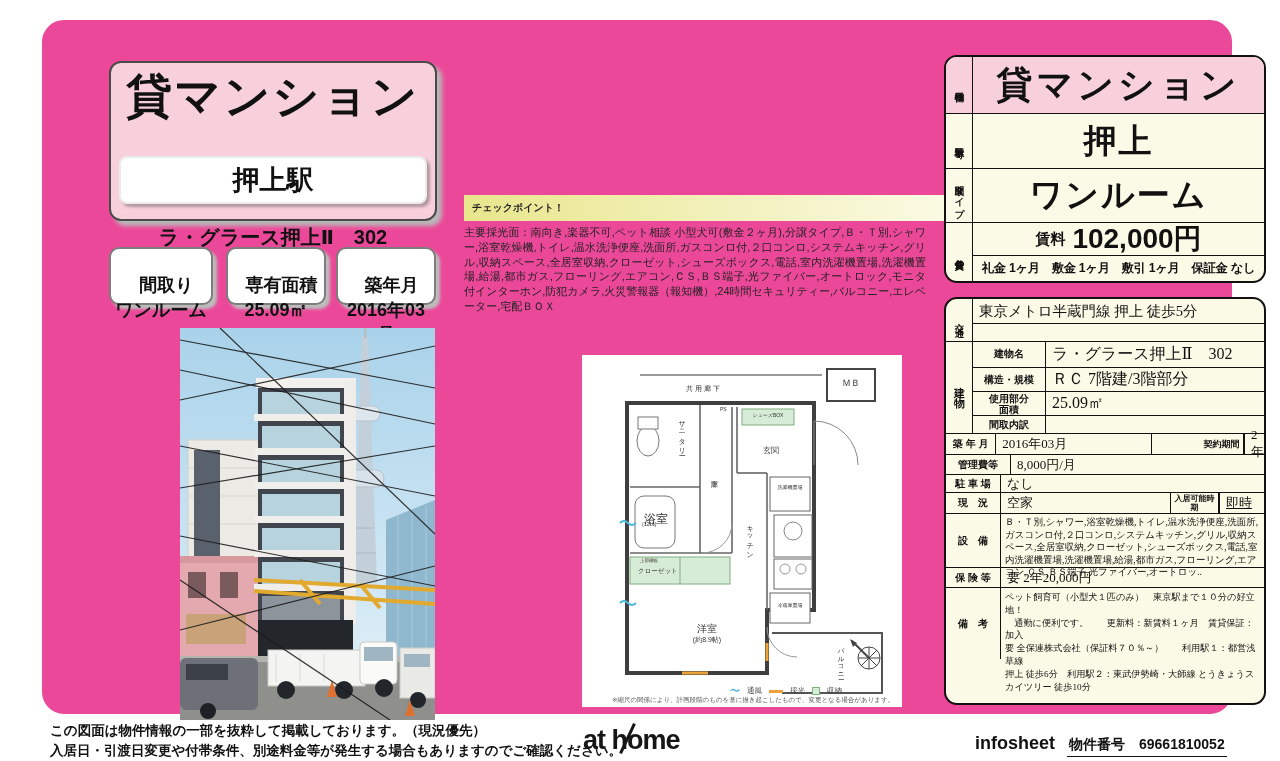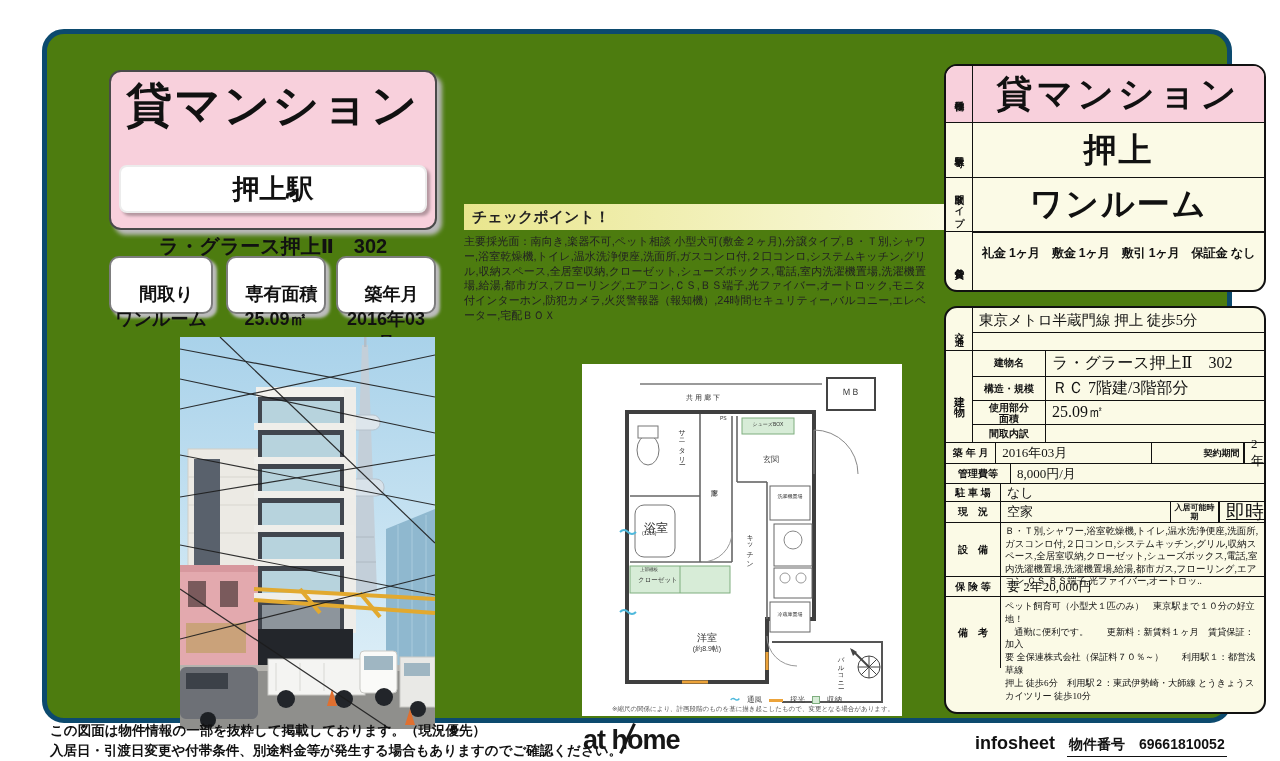--- a/index.html
+++ b/index.html
@@ -1,21 +1,21 @@
 <!DOCTYPE html>
 <html><head>
 <meta charset="utf-8">
 <style>
   * { margin:0; padding:0; box-sizing:border-box; }
   html,body { width:1280px; height:761px; background:#fff; overflow:hidden;
               font-family:"Liberation Sans","DejaVu Sans",sans-serif; color:#111; }
 
   
-  .frame { position:absolute; left:42px; top:29px; width:1190px; height:694px;
-           border:5px solid #0c4a6e; border-radius:22px; background:#4d7c0f; }
+  .frame { position:absolute; left:42px; top:20px; width:1190px; height:694px;
+           border:5px solid #ec4899; border-radius:22px; background:#ec4899; }
 
   
   .titlebox { position:absolute; left:62px; top:36px; width:328px; height:160px;
               background:#f8d0dc; border:2.5px solid #4a4a4a; border-radius:12px;
               box-shadow:5px 5px 4px #b9b9b9; text-align:center; }
   .titlebox .big { font-size:46px; font-weight:700; letter-spacing:2px; margin-top:7px; line-height:52px; }
   .stationbox { margin:34px auto 0; width:308px; height:48px; background:#fff;
                 border:2px solid #ececec; border-radius:8px; box-shadow:3px 3px 3px rgba(0,0,0,.28);
                 font-size:27px; font-weight:700; line-height:44px; }
   .bldgline { position:absolute; left:62px; top:199px; width:328px; text-align:center;
@@ -23,21 +23,21 @@
   .specbox { position:absolute; top:222px; height:58px; background:#fff; border:2px solid #7d7d7d;
              border-radius:10px; box-shadow:4px 4px 3px #bdbdbd; text-align:center; }
   .specbox .lb { font-size:18px; font-weight:700; margin-top:24px;padding-left:11px; }
   .specbox .vl { font-size:18px; font-weight:700; margin-top:1px; }
   #spec1 { left:62px;  width:104px; }
   #spec2 { left:179px; width:100px; }
   #spec3 { left:289px; width:100px; }
 
   
   .cp-title { position:absolute; left:417px; top:170px; width:556px; height:26px;
-              background:linear-gradient(90deg,#e9e68d,#fdfdf0); font-size:15px; font-weight:700;
+              background:linear-gradient(90deg,#e9e68d,#fdfdf0); font-size:10px; font-weight:700;
               line-height:26px; padding-left:8px; color:#222; }
   .cp-body { position:absolute; left:417px; top:200px; width:462px; font-size:11px;
              line-height:14.8px; color:#222; text-align:justify; }
 
   
   .photo { position:absolute; left:133px; top:303px; width:255px; height:392px; background:#bcd9ec; }
 
   
   .fp { position:absolute; left:535px; top:330px; width:320px; height:352px; background:#fff; }
   .fp svg { position:absolute; left:0; top:0; }
@@ -322,20 +322,24 @@
       <div class="vlab">最寄駅</div>
       <div class="t1-big">押上</div>
     </div>
     <div class="row" style="height:54px;">
       <div class="vlab">間取タイプ</div>
       <div class="t1-big">ワンルーム</div>
     </div>
     <div class="row" style="height:59px;">
       <div class="vlab">賃貸条件</div>
       <div class="subcol">
+        <div class="rentline">
+          <span class="rl">賃料</span>
+          <span class="rv">102,000円</span>
+        </div>
         <div class="terms" style="border-top:1.2px solid #111;">礼金 1ヶ月　敷金 1ヶ月　敷引 1ヶ月　保証金 なし</div>
       </div>
     </div>
   </div>
 
   <div class="tbl" id="tbl2">
     <div class="row" style="height:42px;justify-content:flex-end;">
       <div class="vlab" style="letter-spacing:5px;">交通</div>
       <div class="subcol">
         <div class="subrow" style="height:24px;">
@@ -378,21 +382,21 @@
       <div class="val" style="flex:1; font-size:13px;">8,000円/月</div>
     </div>
     <div class="row" style="height:18px;">
       <div class="lab" style="width:55px;">駐 車 場</div>
       <div class="val" style="flex:1; font-size:13px;">なし</div>
     </div>
     <div class="row" style="height:21px;">
       <div class="lab" style="width:55px;">現　況</div>
       <div class="val" style="width:170px; font-size:13px; border-right:1.2px solid #111;">空家</div>
       <div class="lab" style="width:48px; font-size:8px; line-height:9px; padding:0 2px;">入居可能時期</div>
-      <div class="val" style="flex:1; font-size:19px; border-left:1.2px solid #111;text-decoration:underline;">即時</div>
+      <div class="val" style="flex:1; font-size:13px; border-left:1.2px solid #111;text-decoration:underline;">即時</div>
     </div>
     <div class="row" style="height:54px;">
       <div class="lab" style="width:55px;">設　備</div>
       <div class="val" style="flex:1; font-size:9.5px; line-height:12.5px; padding:2px 4px; align-items:flex-start;">Ｂ・Ｔ別,シャワー,浴室乾燥機,トイレ,温水洗浄便座,洗面所,ガスコンロ付,２口コンロ,システムキッチン,グリル,収納スペース,全居室収納,クローゼット,シューズボックス,電話,室内洗濯機置場,洗濯機置場,給湯,都市ガス,フローリング,エアコン,ＣＳ,ＢＳ端子,光ファイバー,オートロッ..</div>
     </div>
     <div class="row" style="height:20px;">
       <div class="lab" style="width:55px;">保 険 等</div>
       <div class="val" style="flex:1; font-size:13px;">要 2年20,000円</div>
     </div>
     <div class="row" style="height:72px;">

